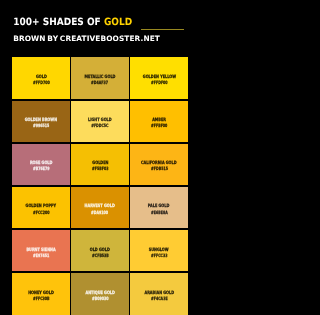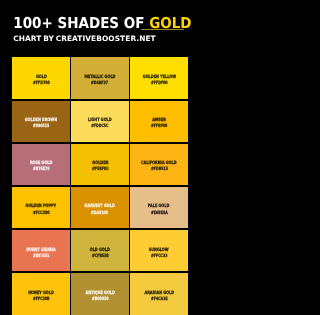--- a/index.html
+++ b/index.html
@@ -5,21 +5,21 @@
   html,body{margin:0;padding:0;}
   body{
     width:200px;height:315px;overflow:hidden;
     background:#000000;
     font-family:"Liberation Sans",sans-serif;
     -webkit-font-smoothing:antialiased;text-rendering:geometricPrecision;
   }
   #page{position:relative;width:200px;height:315px;background:#000;}
   #header{position:absolute;left:0;top:0;width:200px;height:57px;}
   .hl1{position:absolute;left:13.3px;top:16.0px;font-family:"DejaVu Sans Condensed","DejaVu Sans",sans-serif;
-       font-size:15px;font-weight:700;
+       font-size:10px;font-weight:700;
        color:#ffffff;letter-spacing:0px;line-height:14.3px;white-space:nowrap;}
   .hl1 .accent{color:#FFD200;}
   .hl-underline{position:absolute;left:141.3px;top:29.3px;width:43.1px;height:0.85px;
       background:#988820;}
   .hl2{position:absolute;left:13.2px;top:35.0px;font-family:"DejaVu Sans",sans-serif;
        font-size:7.4px;font-weight:700;
        color:#ffffff;letter-spacing:0.09px;word-spacing:-0.9px;line-height:7.4px;white-space:nowrap;}
   #grid{position:absolute;left:12.15px;top:57.4px;width:175.7px;}
   .row{display:flex;gap:1.5px;margin-bottom:1.9px;height:41.3px;}
   .cell{flex:1 1 0;display:flex;flex-direction:column;align-items:center;
@@ -33,21 +33,21 @@
 </style>
 </head>
 <body>
 
 <div id="page">
   <div id="header">
     <div class="hl1">
       <span>100+ SHADES OF </span><span class="accent">GOLD</span>
     </div>
     <div class="hl-underline"></div>
-    <div class="hl2">CHART BY CREATIVEBOOSTER.NET</div>
+    <div class="hl2">BROWN BY CREATIVEBOOSTER.NET</div>
   </div>
   <div id="grid">
       <div class="row">
         <div class="cell" style="background: rgb(255, 215, 0);">
           <div class="cname" style="color: rgb(35, 30, 0); -webkit-text-stroke: 0.25px rgb(35, 30, 0);">GOLD</div>
           <div class="chex" style="color: rgb(35, 30, 0); -webkit-text-stroke: 0.25px rgb(35, 30, 0);">#FFD700</div>
         </div>
         <div class="cell" style="background: rgb(212, 175, 55);">
           <div class="cname" style="color: rgb(29, 24, 7); -webkit-text-stroke: 0.25px rgb(29, 24, 7);">METALLIC GOLD</div>
           <div class="chex" style="color: rgb(29, 24, 7); -webkit-text-stroke: 0.25px rgb(29, 24, 7);">#D4AF37</div>

